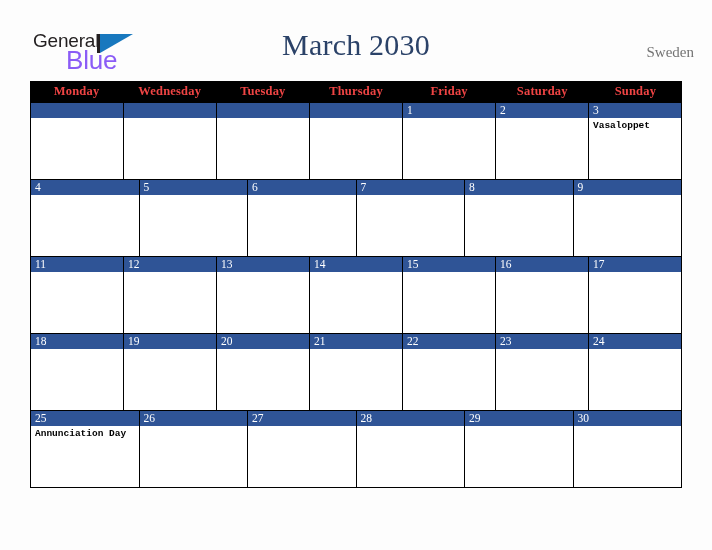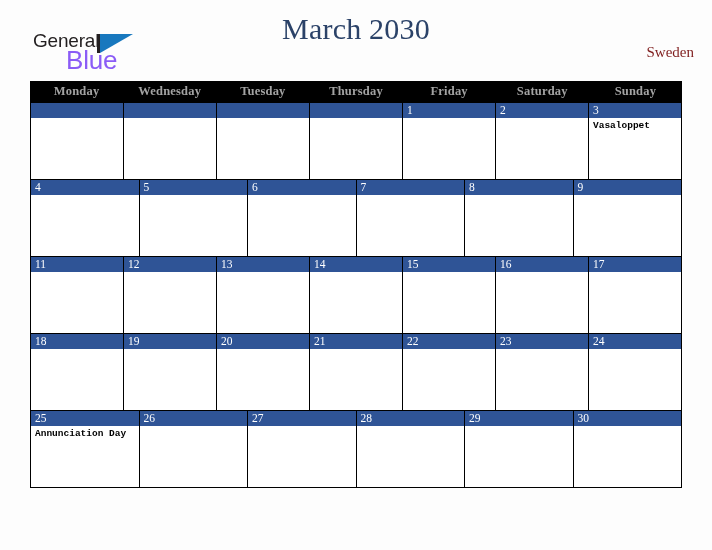--- a/index.html
+++ b/index.html
@@ -73,55 +73,55 @@
     font-family: "Liberation Sans", sans-serif;
     font-size: 26px;
     color: #8b5cf6;
     letter-spacing: -0.2px;
     line-height: 20px;
   }
 
   .title {
     position: absolute;
     left: 0;
-    top: 12px;
+    top: 28px;
     width: 712px;
     text-align: center;
     font-size: 30px;
     color: #2b4268;
     font-family: "Liberation Serif", serif;
     letter-spacing: 0.2px;
   }
 
   .region {
     position: absolute;
     right: 18px;
     top: 44px;
     font-size: 15px;
-    color: #7f1d1d;
+    color: #737373;
     font-family: "Liberation Serif", serif;
   }
 
   
   .calendar {
     position: absolute;
     left: 30px;
     top: 81px;
     width: 652px;
   }
 
   .dow-row {
     display: flex;
     width: 652px;
     height: 21px;
     background: #000000;
   }
   .dow {
     flex: 1 1 0;
-    color: #a3a3a3;
+    color: #ef4444;
     font-size: 12.5px;
     font-weight: bold;
     font-family: "Liberation Serif", serif;
     text-align: center;
     line-height: 21px;
     letter-spacing: 0.2px;
   }
 
   .weeks {
     width: 652px;

